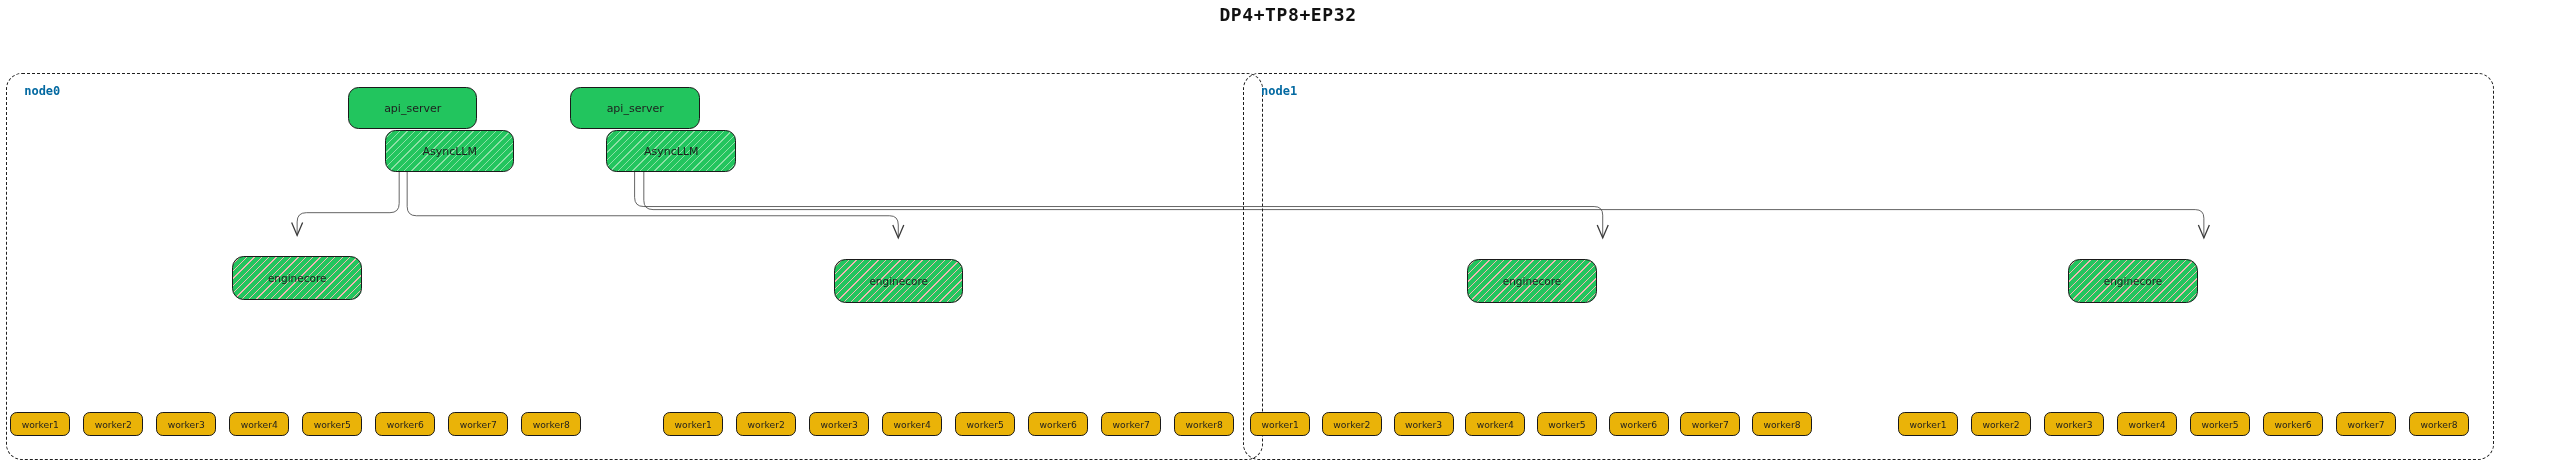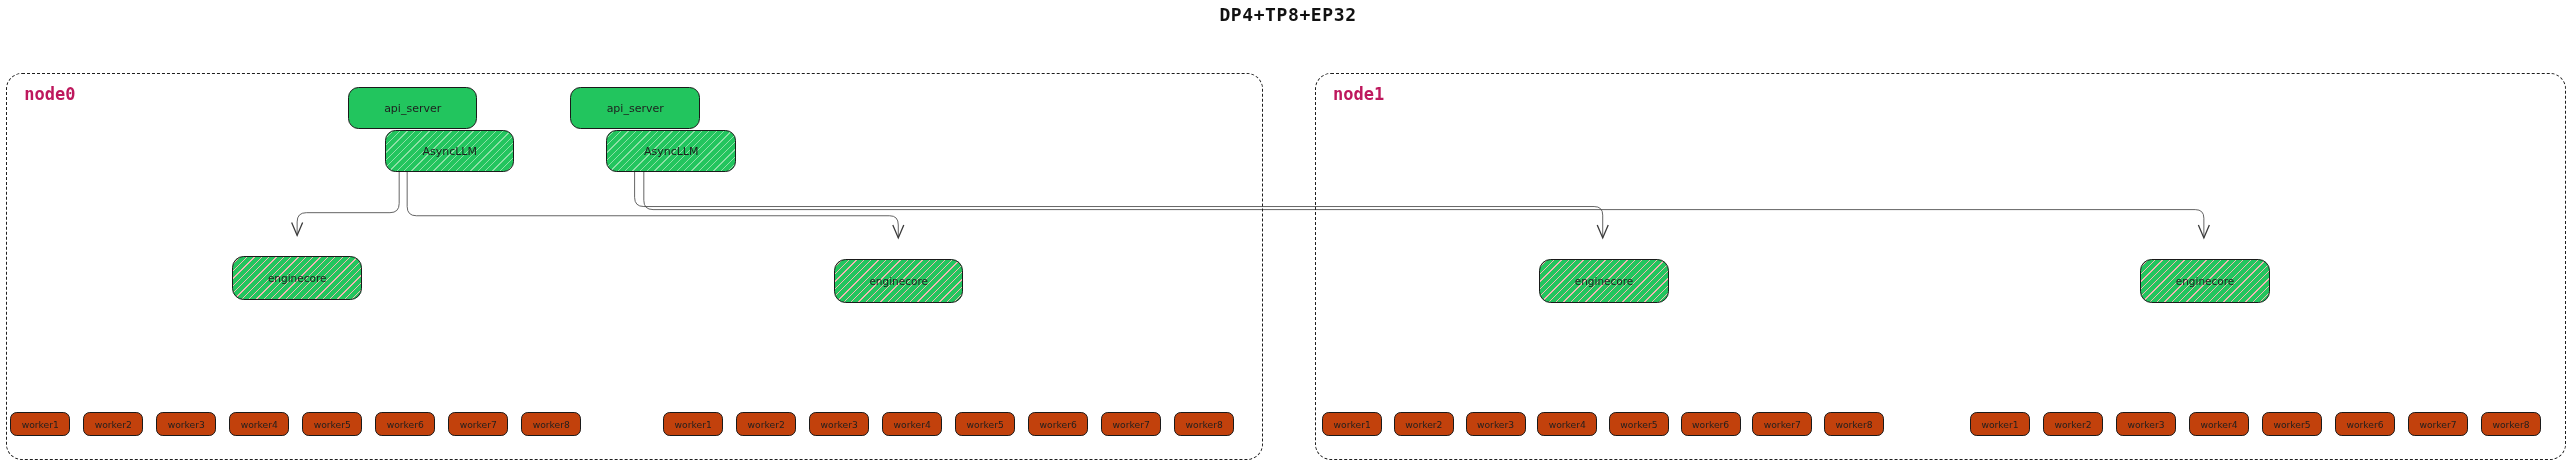--- a/index.html
+++ b/index.html
@@ -15,25 +15,25 @@
     text-align:center; top:3.7px;
     font-family:"DejaVu Sans Mono", "Liberation Mono", monospace;
     font-size:18px; font-weight:700; letter-spacing:0.6px; color:#111;
   }
   .node {
     position:absolute; top:73px; height:387px;
     border:1.2px dashed #1e1e1e; border-radius:16px;
     background:transparent;
   }
   .node0 { left:6.2px;   width:1257px; }
-  .node1 { left:1315px; width:1251px; }
+  .node1 { left:1243px; width:1251px; }
   .node-label {
     position:absolute; left:17px; top:9.8px;
     font-family:"DejaVu Sans Mono", "Liberation Mono", monospace;
-    font-size:17px; font-weight:600; color:#be185d;
+    font-size:12px; font-weight:600; color:#0369a1;
   }
   .box {
     position:absolute; display:flex; align-items:center; justify-content:center;
     border:1.4px solid #1a1a1a; background:#22c55e;
     font-size:11px; color:#1f1f1f;
   }
   .stackbox { width:129px; height:42px; border-radius:10.5px; }
   .api1   { left:341px;  top:13px; }
   .llm1   { left:343px;  top:56px; }
   .api2   { left:563px;  top:13px; width:130px; }
@@ -61,21 +61,21 @@
   .gap21 { gap:13px; }
   .gap19 { gap:11.7px; }
   .n0g1 { left:3.1px; }
   .n0g2 { left:656px; }
   .n1g1 { left:6.2px; }
   .n1g2 { left:654px; }
   .worker {
     width:60px; height:24px; flex:0 0 auto;
     display:flex; align-items:center; justify-content:center;
     border:1.2px solid #1a1a1a; border-radius:6.8px;
-    background:#c2410c; font-size:9.2px; color:#1f1f1f;
+    background:#eab308; font-size:9.2px; color:#1f1f1f;
   }
   svg.wires {
     position:absolute; left:0; top:0; width:2576px; height:469px;
     pointer-events:none;
   }
 </style>
 </head>
 <body>
 
 <div class="canvas">

